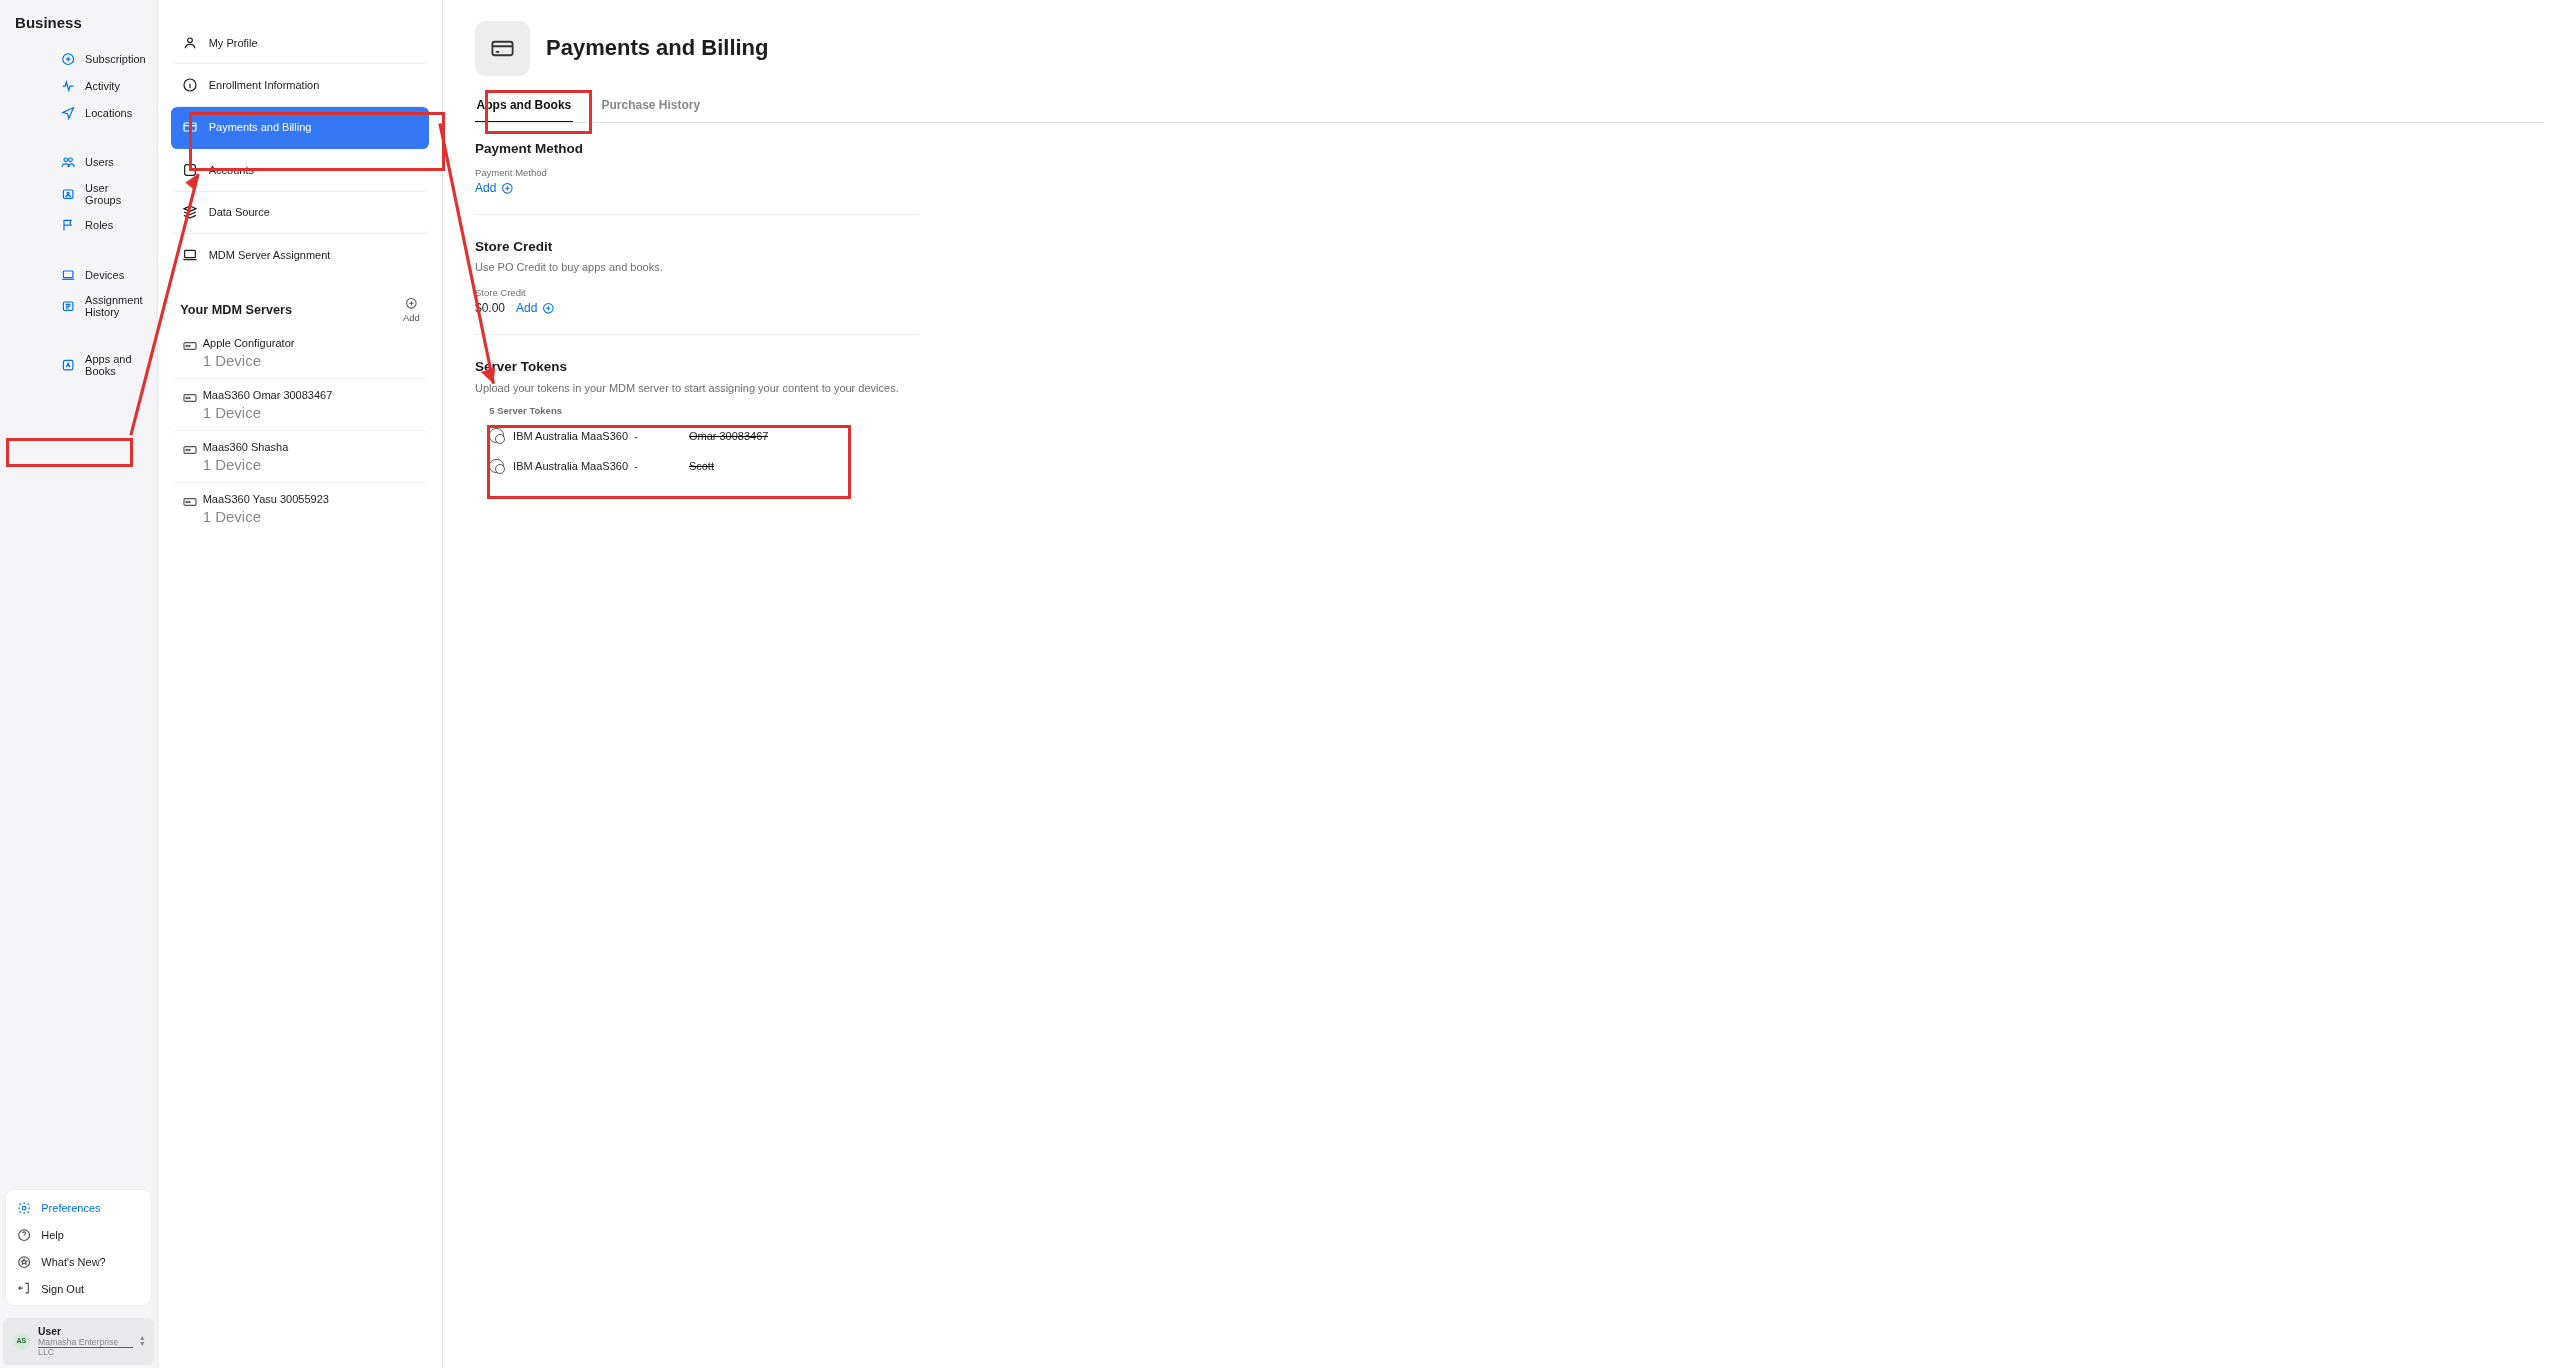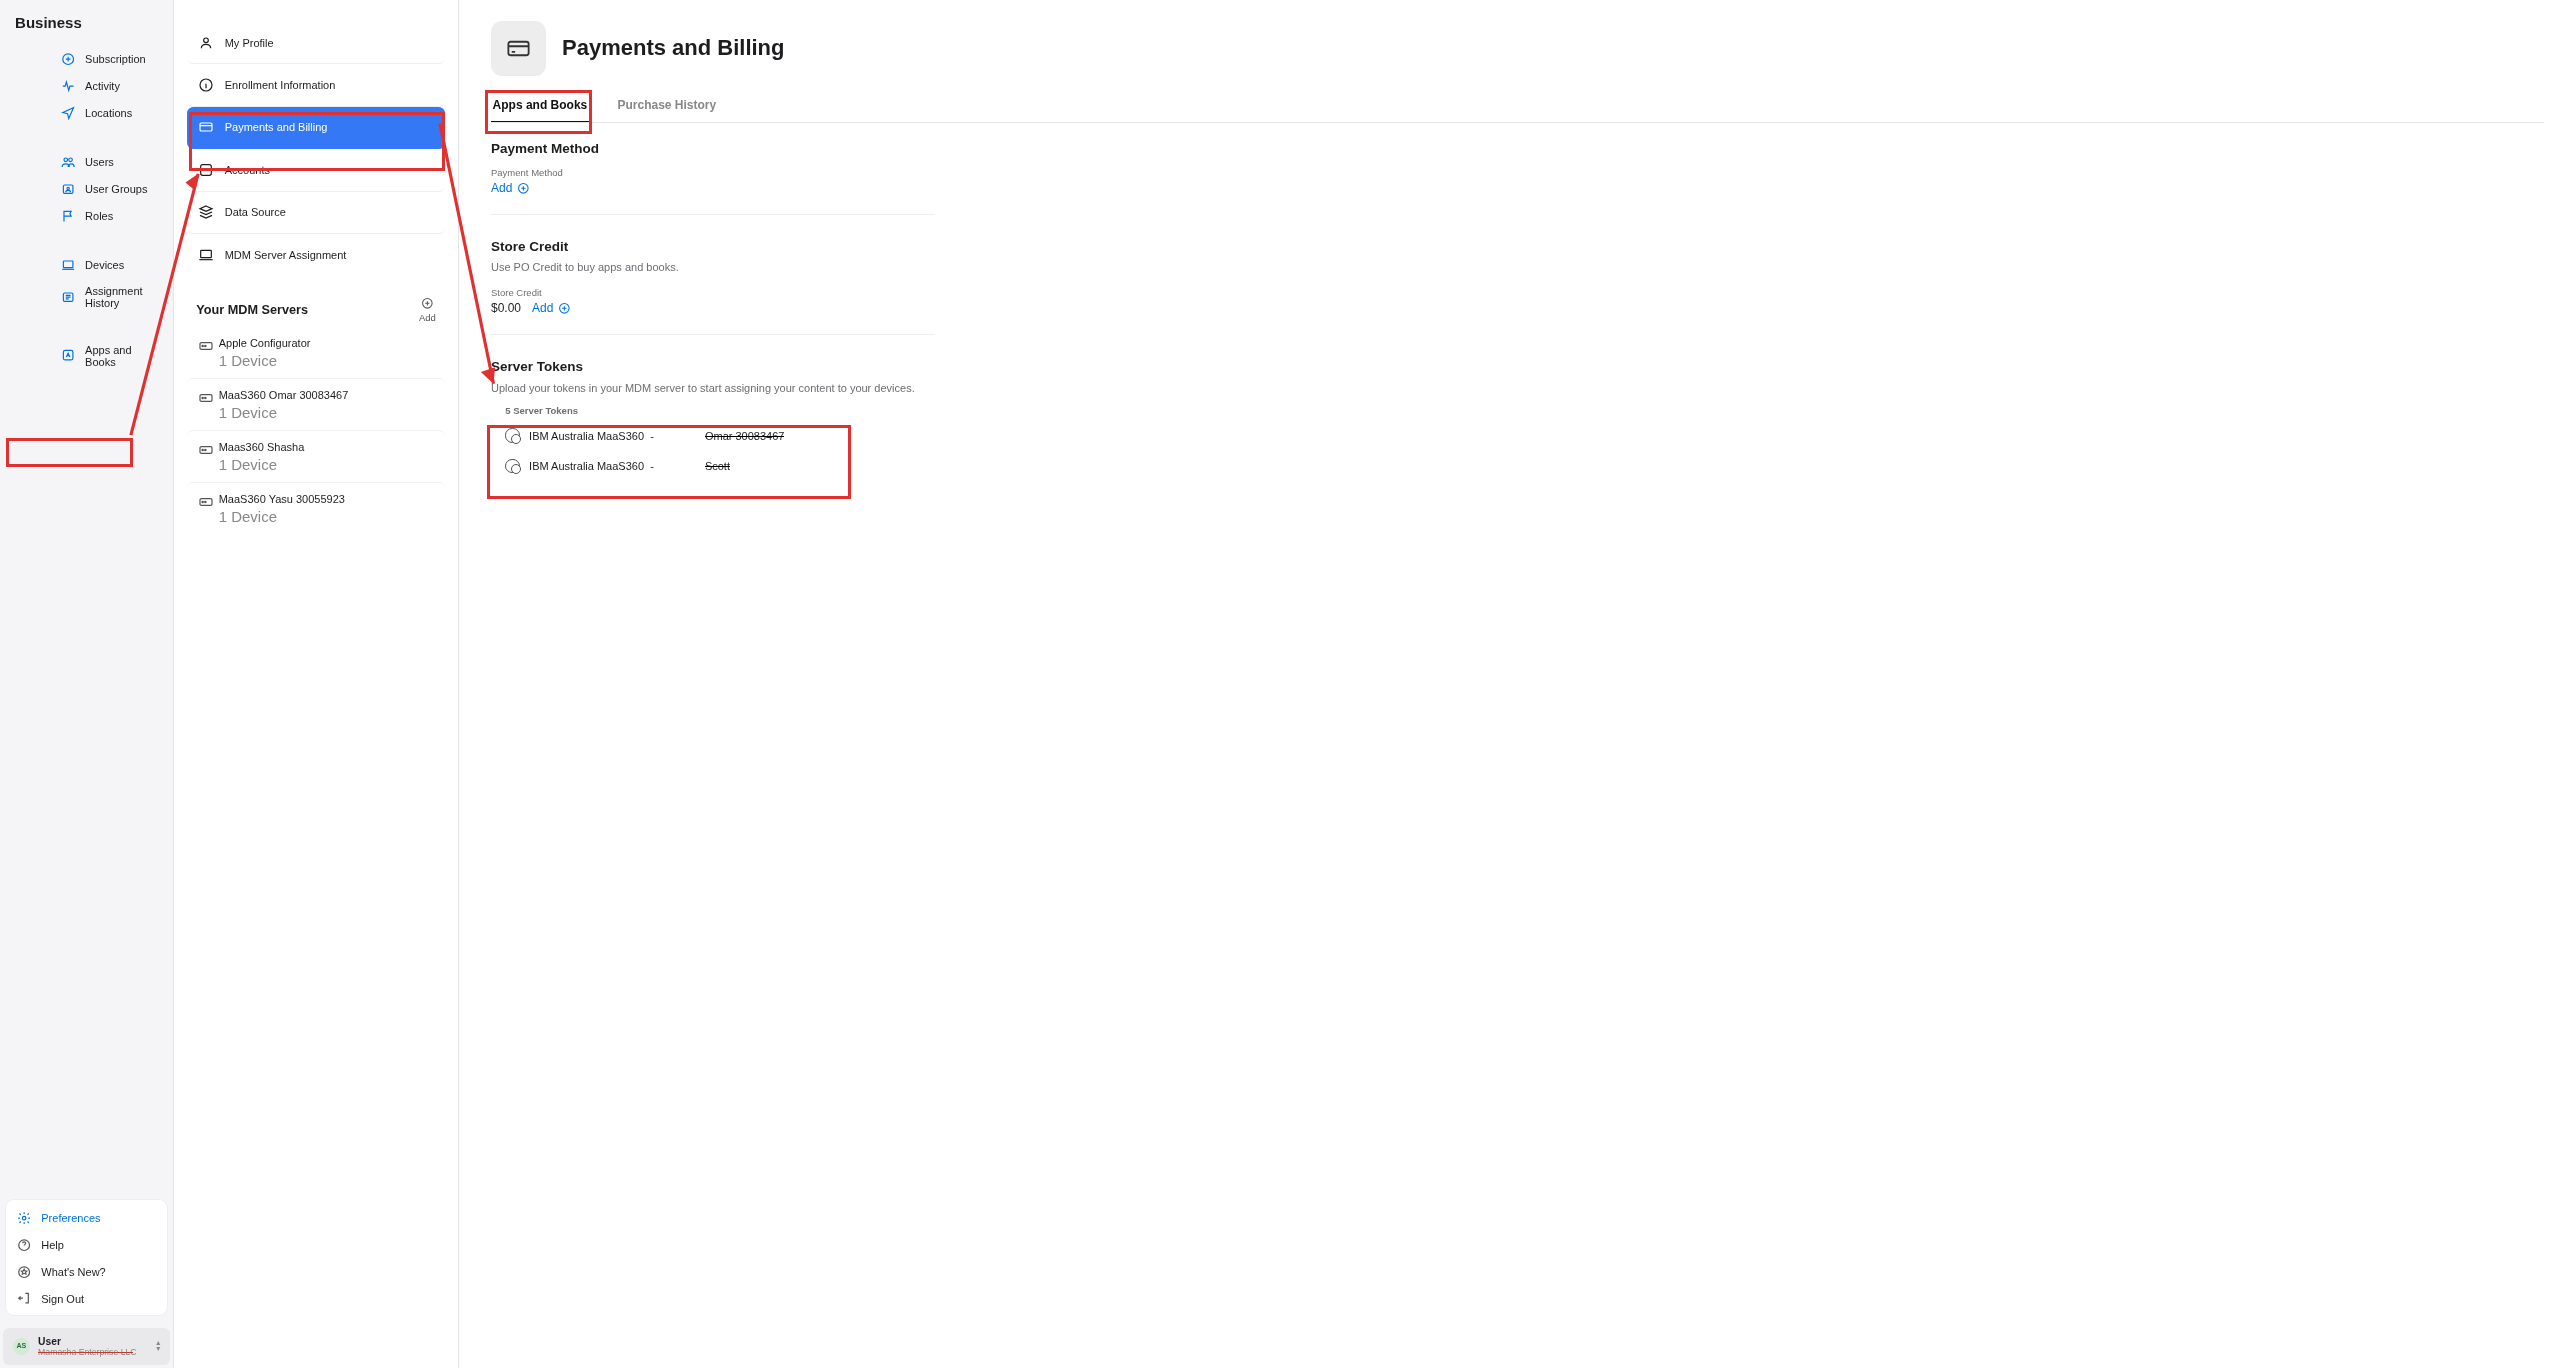--- a/index.html
+++ b/index.html
@@ -12,21 +12,21 @@
     overflow: hidden;
   }
   .app {
     display: flex;
     height: 100vh;
     width: 100%;
   }
 
   
   .sidebar {
-    width: 174px;
+    width: 158px;
     background: #f5f5f7;
     border-right: 0.8px solid #e5e5e7;
     display: flex;
     flex-direction: column;
     flex-shrink: 0;
   }
   .sidebar-header {
     padding: 14.3px 12.7px 9.5px 12.7px;
     font-size: 15px;
     font-weight: 600;

